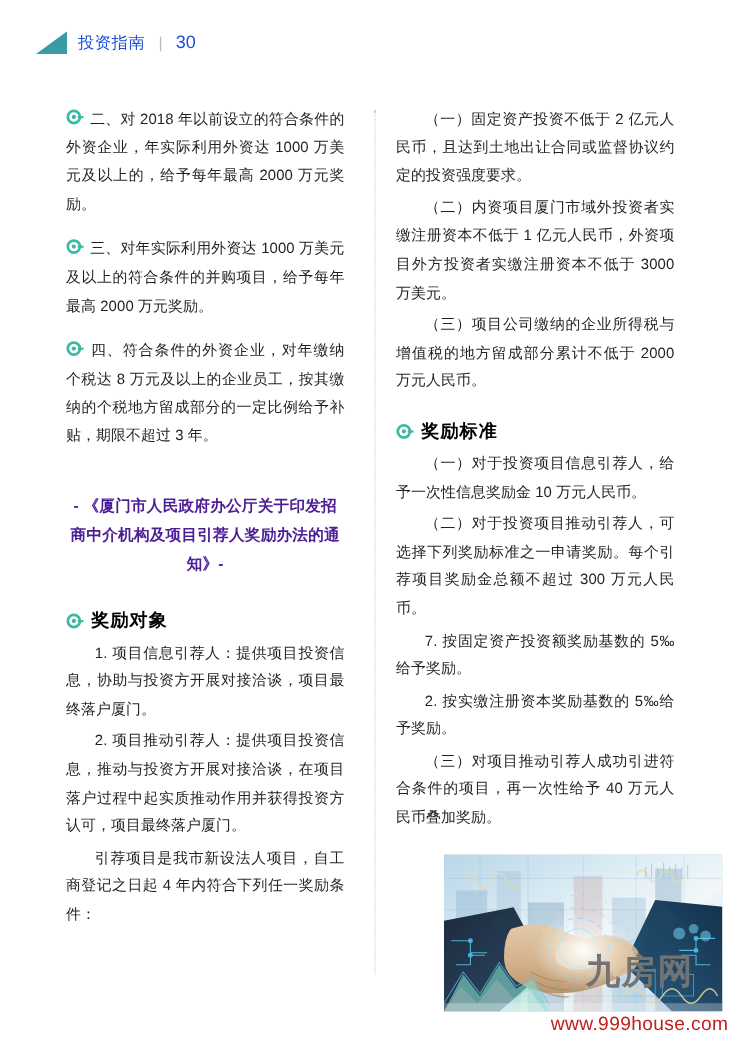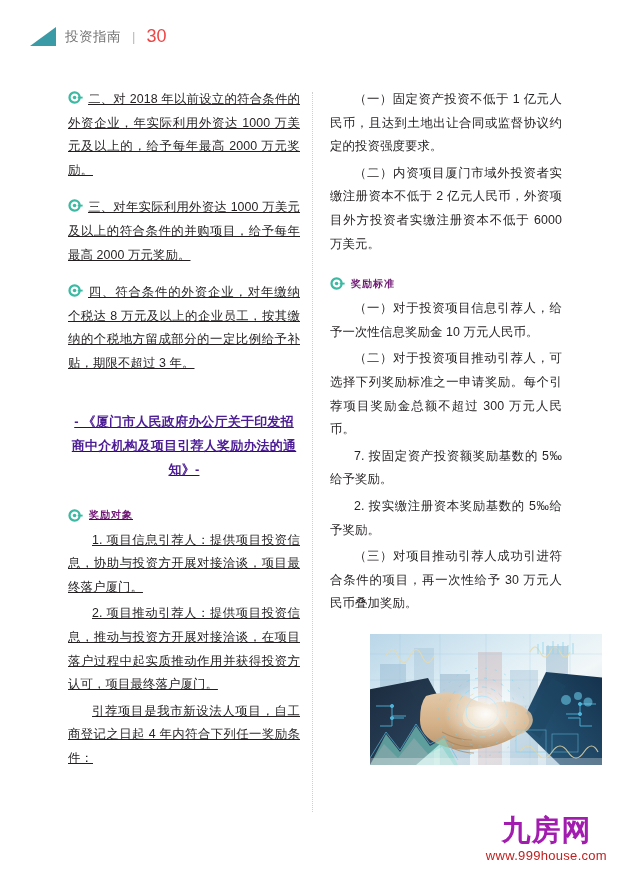--- a/index.html
+++ b/index.html
@@ -26,48 +26,48 @@
     gap: 9px;
   }
   #header-triangle {
     width: 26px;
     height: 19px;
     display: block;
   }
   #header-title {
     font-size: 13.5px;
     letter-spacing: 0.5px;
-    color: #737373;
+    color: #1d4ed8;
     font-weight: 500;
   }
   #header-sep {
     color: #b9b9b9;
     font-size: 13px;
     margin: 0 2px;
     font-weight: 300;
   }
   #header-page-number {
-    font-size: 18px;
-    color: #ef4444;
+    font-size: 15px;
+    color: #1d4ed8;
   }
 
   
   #columns {
     position: absolute;
     left: 0;
     top: 88px;
     width: 625px;
     height: 740px;
   }
   .column {
     position: absolute;
     top: 0;
     width: 232px;
   }
-  #col-left  { left: 68px; text-decoration: underline; }
+  #col-left  { left: 55px; }
   #col-right { left: 330px; }
 
   #column-divider {
     position: absolute;
     left: 312px;
     top: 4px;
     width: 1px;
     height: 720px;
     border-left: 1px dotted #cfcfcf;
   }
@@ -116,23 +116,23 @@
     align-items: center;
     gap: 6px;
     margin: 20px 0 6px 0;
   }
   .section-heading .heading-icon {
     width: 15px;
     height: 15px;
     flex: 0 0 auto;
   }
   .section-heading .heading-text {
-    font-size: 10px;
+    font-size: 15px;
     font-weight: bold;
-    color: #701a75;
+    color: #000000;
     letter-spacing: 1px;
   }
 
   
   #photo-figure {
     margin-top: 18px;
     width: 232px;
     height: 131px;
     position: relative;
     overflow: hidden;
@@ -144,30 +144,30 @@
   #watermark {
     position: absolute;
     right: 18px;
     bottom: 14px;
     text-align: center;
     user-select: none;
   }
   #watermark-mark {
     font-size: 29px;
     font-weight: bold;
-    color: #a21caf;
+    color: #737373;
     letter-spacing: 1px;
     line-height: 1;
     font-family: "DejaVu Sans", sans-serif;
   }
   #watermark-url {
-    font-size: 13px;
+    font-size: 16px;
     color: #c0201f;
     letter-spacing: 0.3px;
-    margin-top: 3px;
+    margin-top: 21px;
     font-family: "Liberation Sans", sans-serif;
   }
 </style>
 </head>
 <body>
 
 <div id="page-header">
   <svg id="header-triangle" viewBox="0 0 26 19">
     <polygon points="0,19 26,19 26,0" fill="#3a9aa6"></polygon>
   </svg>
@@ -219,37 +219,38 @@
 
     <p class="para indent">1. 项目信息引荐人：提供项目投资信息，协助与投资方开展对接洽谈，项目最终落户厦门。</p>
     <p class="para indent">2. 项目推动引荐人：提供项目投资信息，推动与投资方开展对接洽谈，在项目落户过程中起实质推动作用并获得投资方认可，项目最终落户厦门。</p>
 
 
     <p class="para indent">引荐项目是我市新设法人项目，自工商登记之日起 4 年内符合下列任一奖励条件：</p>
   </div>
 
   <div class="column" id="col-right">
 
-    <p class="para indent">（一）固定资产投资不低于 1 亿元人民币，且达到土地出让合同或监督协议约定的投资强度要求。</p>
-    <p class="para indent">（二）内资项目厦门市域外投资者实缴注册资本不低于 2 亿元人民币，外资项目外方投资者实缴注册资本不低于 6000 万美元。</p>
+    <p class="para indent">（一）固定资产投资不低于 2 亿元人民币，且达到土地出让合同或监督协议约定的投资强度要求。</p>
+    <p class="para indent">（二）内资项目厦门市域外投资者实缴注册资本不低于 1 亿元人民币，外资项目外方投资者实缴注册资本不低于 3000 万美元。</p>
+    <p class="para indent">（三）项目公司缴纳的企业所得税与增值税的地方留成部分累计不低于 2000 万元人民币。</p>
 
     <div class="section-heading">
       <svg class="heading-icon" viewBox="0 0 16 16">
         <circle cx="7" cy="8" r="5.4" fill="none" stroke="#3cb9a3" stroke-width="2.4"></circle>
         <circle cx="7" cy="8" r="1.9" fill="#3cb9a3"></circle>
         <rect x="10.4" y="7.1" width="5.2" height="2.0" fill="#3cb9a3"></rect>
       </svg>
       <span class="heading-text">奖励标准</span>
     </div>
 
     <p class="para indent">（一）对于投资项目信息引荐人，给予一次性信息奖励金 10 万元人民币。</p>
     <p class="para indent">（二）对于投资项目推动引荐人，可选择下列奖励标准之一申请奖励。每个引荐项目奖励金总额不超过 300 万元人民币。</p>
     <p class="para indent">7. 按固定资产投资额奖励基数的 5‰ 给予奖励。</p>
     <p class="para indent">2. 按实缴注册资本奖励基数的 5‰给予奖励。</p>
-    <p class="para indent">（三）对项目推动引荐人成功引进符合条件的项目，再一次性给予 30 万元人民币叠加奖励。</p>
+    <p class="para indent">（三）对项目推动引荐人成功引进符合条件的项目，再一次性给予 40 万元人民币叠加奖励。</p>
 
     <figure id="photo-figure">
       <svg width="232" height="131" viewBox="0 0 232 131">
         <defs>
           <linearGradient id="skyGrad" x1="0" y1="0" x2="1" y2="1">
             <stop offset="0%" stop-color="#b9d6e8"></stop>
             <stop offset="38%" stop-color="#dfeef5"></stop>
             <stop offset="60%" stop-color="#f2f7f8"></stop>
             <stop offset="100%" stop-color="#bcd4e4"></stop>
           </linearGradient>

